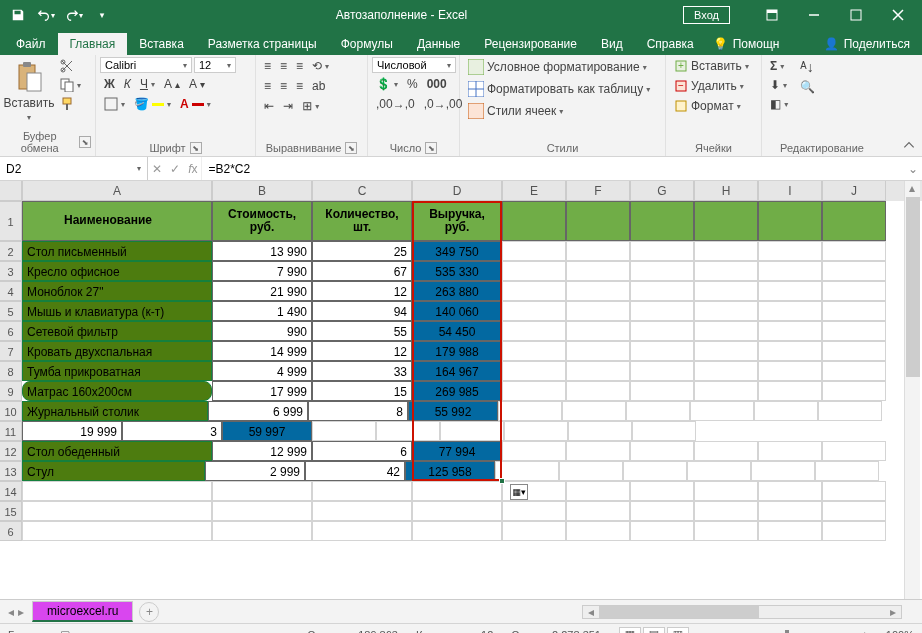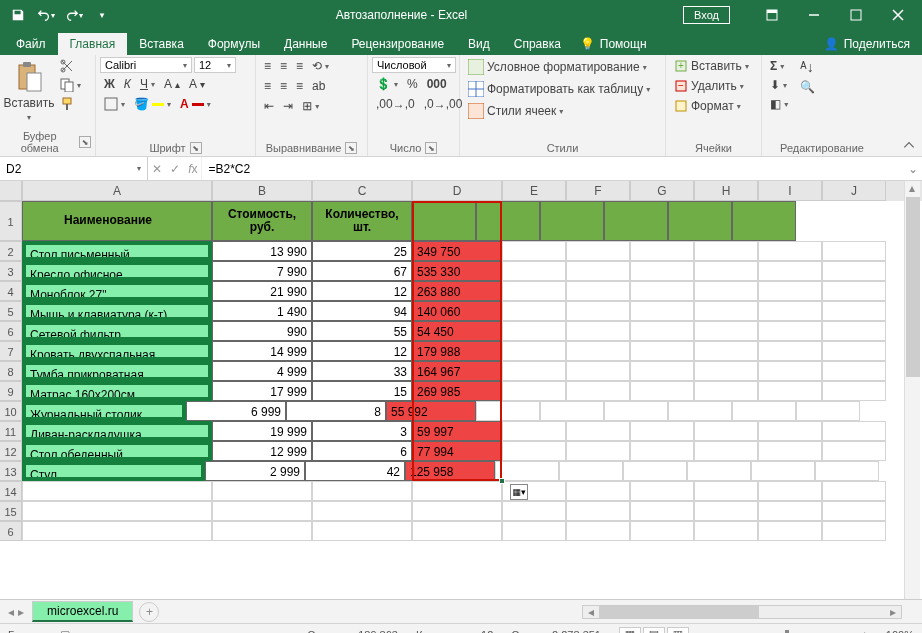--- a/index.html
+++ b/index.html
@@ -44,33 +44,33 @@
 
 .grid-wrap { position: relative; height: 418px; overflow: hidden; }
 .col-headers { display: flex; margin-left: 22px; background: #e6e6e6; }
 .col-h { border: 1px solid #ccc; border-top: none; text-align: center; font-size: 12px; color: #555; height: 20px; line-height: 20px; background: #e6e6e6; }
 .rows { display: flex; flex-direction: column; }
 .row { display: flex; }
 .row-h { width: 22px; background: #e6e6e6; border: 1px solid #ccc; border-left: none; text-align: center; font-size: 11px; color: #555; height: 20px; line-height: 20px; }
 .cell { border: 1px solid #d4d4d4; height: 20px; line-height: 20px; padding: 0 4px; font-size: 12px; overflow: hidden; white-space: nowrap; }
 .header-row .row-h { height: 40px; line-height: 40px; }
 .header-row .cell { height: 40px; background: #70AD47; font-weight: bold; text-align: center; border: 1px solid #666; display: flex; align-items: center; justify-content: center; white-space: normal; line-height: 1.1; }
-.data-row .cell.c-a { background: #86efac; border: 4px solid #15803d; }
+.data-row .cell.c-a { background: #4d7c0f; border: 1px solid #15803d; }
 .data-row .cell.c-b, .data-row .cell.c-c { text-align: right; border: 1px solid #666; }
-.data-row .cell.c-d { text-align: left; background: #ef4444; border: 1px solid #666; }
+.data-row .cell.c-d { text-align: center; background: #0369a1; border: 1px solid #666; }
 .header-row .cell.c-a { text-align: left; justify-content: flex-start; padding-left: 41px; }
 
 .selection-border { position: absolute; border: 2px solid #cc1100; pointer-events: none; z-index: 5; }
 .fill-handle { position: absolute; width: 6px; height: 6px; background: #217346; border: 1px solid #fff; z-index: 6; }
 .autofill-opts { position: absolute; width: 18px; height: 16px; background: #fff; border: 1px solid #888; z-index: 6; display: flex; align-items: center; justify-content: center; font-size: 9px; }
 
 
 .sheetbar { height: 24px; border-top: 1px solid #ccc; display: flex; align-items: center; background: #f3f3f3; font-size: 12px; }
 .sheetbar .nav { display: flex; gap: 4px; padding: 0 8px; color: #888; }
-.sheetbar .sheet-tab { background: #86efac; border: 1px solid #ccc; border-bottom: 2px solid #217346; padding: 2px 14px; }
+.sheetbar .sheet-tab { background: #d946ef; border: 1px solid #ccc; border-bottom: 2px solid #217346; padding: 2px 14px; }
 .sheetbar .add { width: 20px; height: 20px; border: 1px solid #ccc; border-radius: 50%; display: flex; align-items: center; justify-content: center; margin-left: 6px; color: #888; }
 .sheetbar .hscroll { flex: 1; display: flex; align-items: center; justify-content: flex-end; padding-right: 20px; }
 .sheetbar .hscroll .track { width: 320px; height: 14px; background: #eee; border: 1px solid #ccc; position: relative; display: flex; align-items: center; }
 .sheetbar .hscroll .thumb { width: 160px; height: 12px; background: #cdcdcd; }
 .sheetbar .hscroll .arr { width: 16px; text-align: center; color: #888; }
 
 
 .status { height: 22px; background: #f3f3f3; border-top: 1px solid #d4d4d4; display: flex; align-items: center; font-size: 11px; color: #555; padding: 0 8px; gap: 18px; }
 .status .spacer { flex: 1; }
 .status .views { display: flex; gap: 2px; }
@@ -133,20 +133,21 @@
           <path d="M1 1l10 10M11 1L1 11" stroke="#fff" stroke-width="1.5"></path>
         </svg>
       </div>
   </div>
 </div>
 
 <div class="tabstrip">
   <div class="tab">Файл</div>
   <div class="tab active">Главная</div>
   <div class="tab">Вставка</div>
+  <div class="tab">Разметка страницы</div>
   <div class="tab">Формулы</div>
   <div class="tab">Данные</div>
   <div class="tab">Рецензирование</div>
   <div class="tab">Вид</div>
   <div class="tab">Справка</div>
   <div class="icon-tab">
       <span>💡</span>
       <span>Помощн</span>
     </div>
   <div class="spacer"></div>
@@ -423,20 +424,21 @@
       <div class="col-h col-H" style="width: 64px;">H</div>
       <div class="col-h col-I" style="width: 64px;">I</div>
       <div class="col-h col-J" style="width: 64px;">J</div>
     </div>
   <div class="rows" id="rows">
       <div class="row header-row">
         <div class="row-h" style="height: 40px; line-height: 40px;">1</div>
         <div class="cell c-a" style="width: 190px; height: 40px;">Наименование</div>
         <div class="cell c-b" style="width: 100px; height: 40px;">Стоимость, руб.</div>
         <div class="cell c-c" style="width: 100px; height: 40px;">Количество, шт.</div>
+        <div class="cell c-d" style="width: 90px; height: 40px;">Выручка, руб.</div>
         <div class="cell c-e" style="width: 64px; height: 40px;"></div>
         <div class="cell c-f" style="width: 64px; height: 40px;"></div>
         <div class="cell c-g" style="width: 64px; height: 40px;"></div>
         <div class="cell c-h" style="width: 64px; height: 40px;"></div>
         <div class="cell c-i" style="width: 64px; height: 40px;"></div>
         <div class="cell c-j" style="width: 64px; height: 40px;"></div>
       </div>
       <div class="row data-row">
         <div class="row-h">2</div>
         <div class="cell c-a" style="width: 190px;">Стол письменный</div>
@@ -523,47 +525,46 @@
         <div class="cell c-d" style="width: 90px;">164 967</div>
         <div class="cell c-e" style="width: 64px;"></div>
         <div class="cell c-f" style="width: 64px;"></div>
         <div class="cell c-g" style="width: 64px;"></div>
         <div class="cell c-h" style="width: 64px;"></div>
         <div class="cell c-i" style="width: 64px;"></div>
         <div class="cell c-j" style="width: 64px;"></div>
       </div>
       <div class="row data-row">
         <div class="row-h">9</div>
-        <div class="cell c-a" style="width: 190px;">Матрас 160х200см</div>
+        <div class="cell c-a" style="width: 190px; border-radius: 8px;">Матрас 160х200см</div>
         <div class="cell c-b" style="width: 100px;">17 999</div>
         <div class="cell c-c" style="width: 100px;">15</div>
         <div class="cell c-d" style="width: 90px;">269 985</div>
         <div class="cell c-e" style="width: 64px;"></div>
         <div class="cell c-f" style="width: 64px;"></div>
         <div class="cell c-g" style="width: 64px;"></div>
         <div class="cell c-h" style="width: 64px;"></div>
         <div class="cell c-i" style="width: 64px;"></div>
         <div class="cell c-j" style="width: 64px;"></div>
       </div>
       <div class="row data-row">
         <div class="row-h">10</div>
-        <div class="cell c-a" style="width: 164px;">Журнальный столик</div>
+        <div class="cell c-a" style="width: 186px;">Журнальный столик</div>
         <div class="cell c-b" style="width: 100px;">6 999</div>
         <div class="cell c-c" style="width: 100px;">8</div>
         <div class="cell c-d" style="width: 90px;">55 992</div>
         <div class="cell c-e" style="width: 64px;"></div>
         <div class="cell c-f" style="width: 64px;"></div>
         <div class="cell c-g" style="width: 64px;"></div>
         <div class="cell c-h" style="width: 64px;"></div>
         <div class="cell c-i" style="width: 64px;"></div>
         <div class="cell c-j" style="width: 64px;"></div>
       </div>
       <div class="row data-row">
         <div class="row-h">11</div>
-        <div class="cell c-a" style="width: 190px;">Диван-раскладушка</div>
         <div class="cell c-b" style="width: 100px;">19 999</div>
         <div class="cell c-c" style="width: 100px;">3</div>
         <div class="cell c-d" style="width: 90px;">59 997</div>
         <div class="cell c-e" style="width: 64px;"></div>
         <div class="cell c-f" style="width: 64px;"></div>
         <div class="cell c-g" style="width: 64px;"></div>
         <div class="cell c-h" style="width: 64px;"></div>
         <div class="cell c-i" style="width: 64px;"></div>
         <div class="cell c-j" style="width: 64px;"></div>
       </div>

